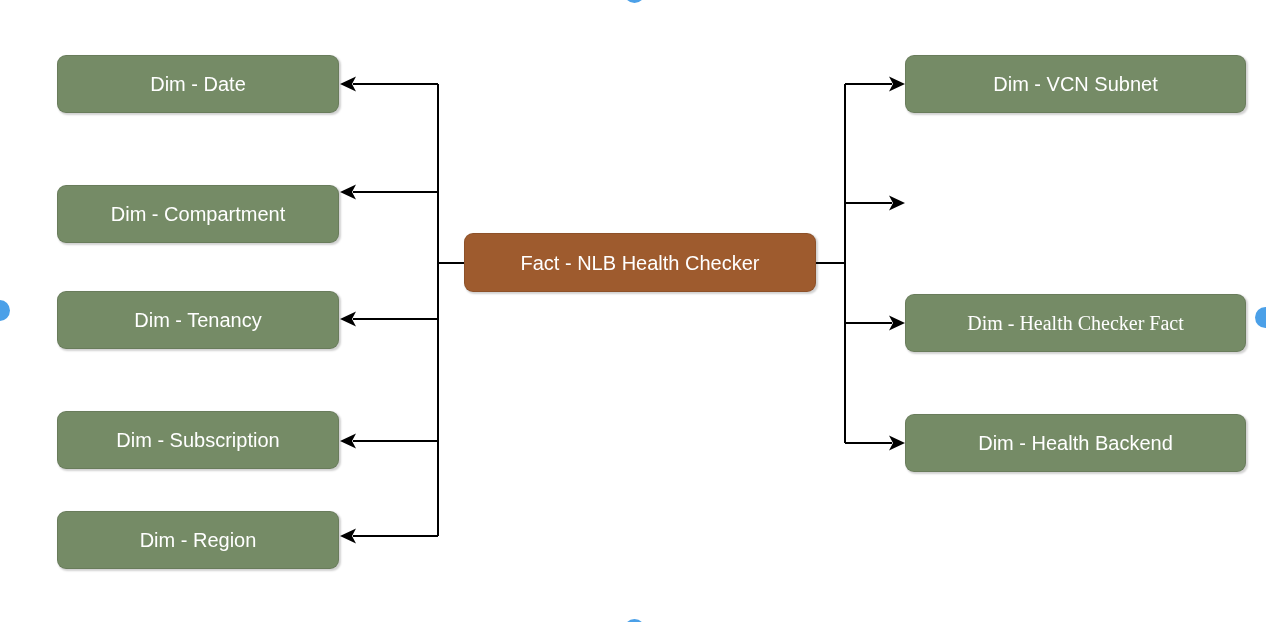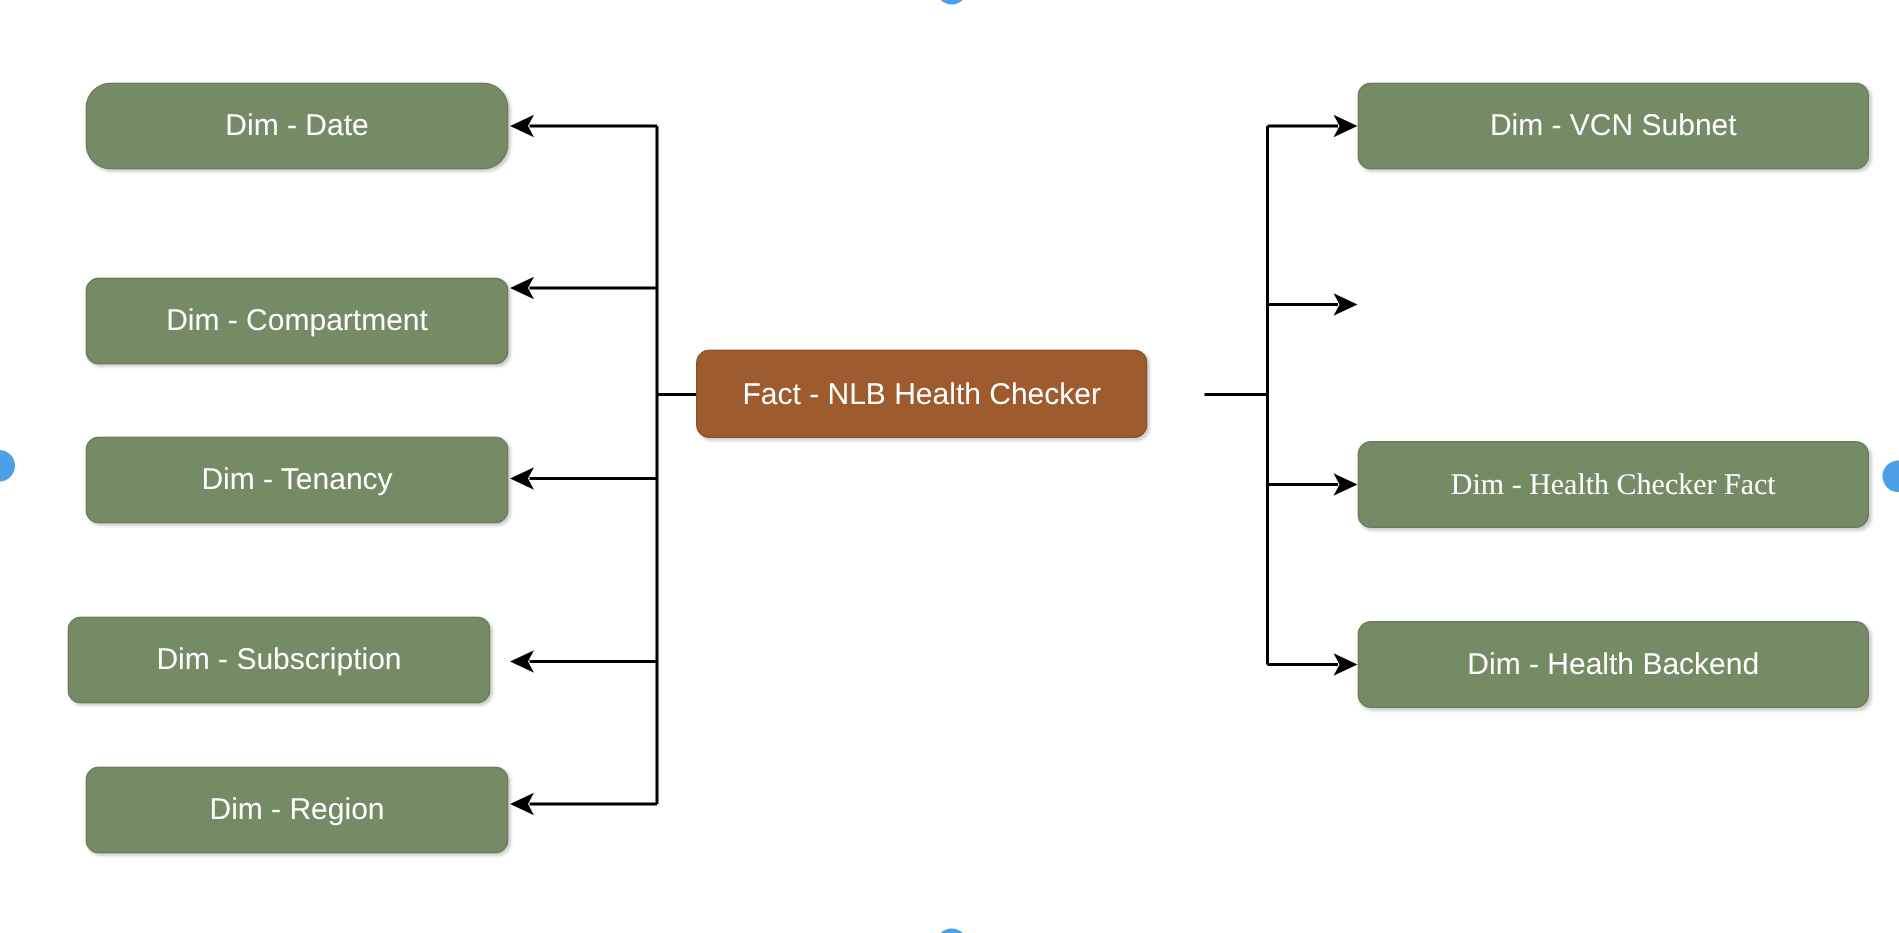--- a/index.html
+++ b/index.html
@@ -50,21 +50,21 @@
   .node.dim {
     background: var(--dim_fill, #758B66);
     width: 282px;
     height: 58px;
   }
   .node.dim.right {
     width: 341px;
   }
   .node.fact {
     background: var(--fact_fill, #9E5B2E);
-    width: 301px;
+    width: 352px;
     height: 59px;
   }
   .handle {
     position: absolute;
     z-index: 3;
     width: 21px;
     height: 21px;
     border-radius: 50%;
     background: var(--handle, #4BA0E8);
   }
@@ -116,30 +116,30 @@
     <g>
       <path class="link" d="M845,323 L892,323"></path>
       <polygon class="arrowhead" points="905,323 889,315.5 893,323 889,330.5"></polygon>
     </g>
     <g>
       <path class="link" d="M845,443 L892,443"></path>
       <polygon class="arrowhead" points="905,443 889,435.5 893,443 889,450.5"></polygon>
     </g>
   </svg>
 
-  <div class="node dim" style="left:57px; top:55px;border-radius:17px;">
+  <div class="node dim" style="left:57px; top:55px;">
       <span>Dim - Date</span>
     </div>
   <div class="node dim" style="left:57px; top:185px;">
       <span>Dim - Compartment</span>
     </div>
   <div class="node dim" style="left:57px; top:291px;">
       <span>Dim - Tenancy</span>
     </div>
-  <div class="node dim" style="left:45px; top:411px;">
+  <div class="node dim" style="left:57px; top:411px;">
       <span>Dim - Subscription</span>
     </div>
   <div class="node dim" style="left:57px; top:511px;">
       <span>Dim - Region</span>
     </div>
 
   <div class="node fact" style="left:464px; top:233px;">
       <span>Fact - NLB Health Checker</span>
     </div>
 

